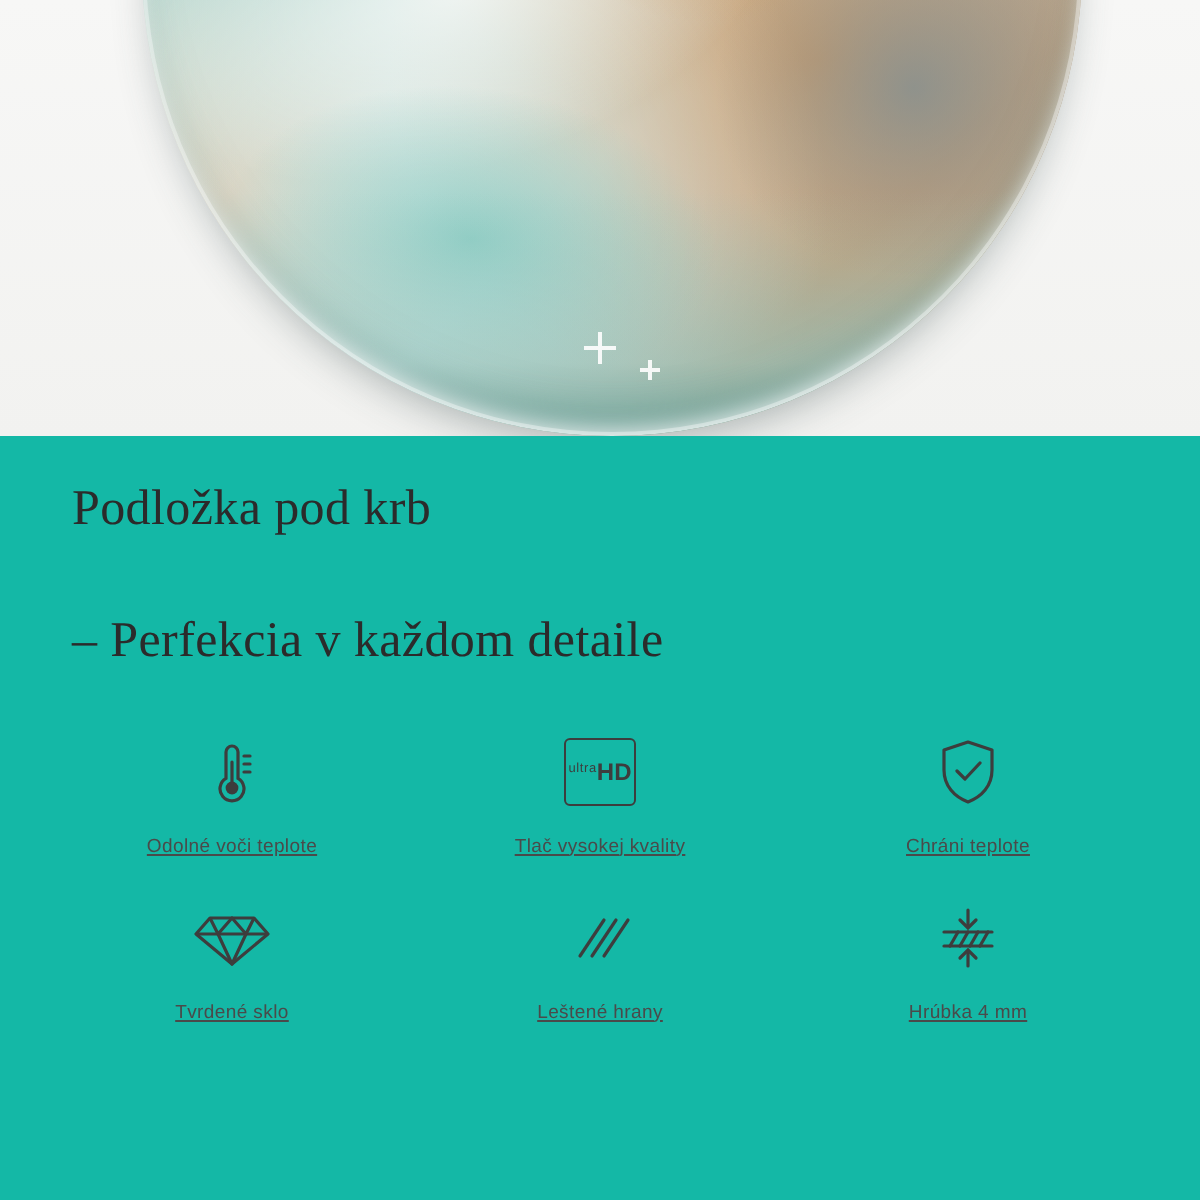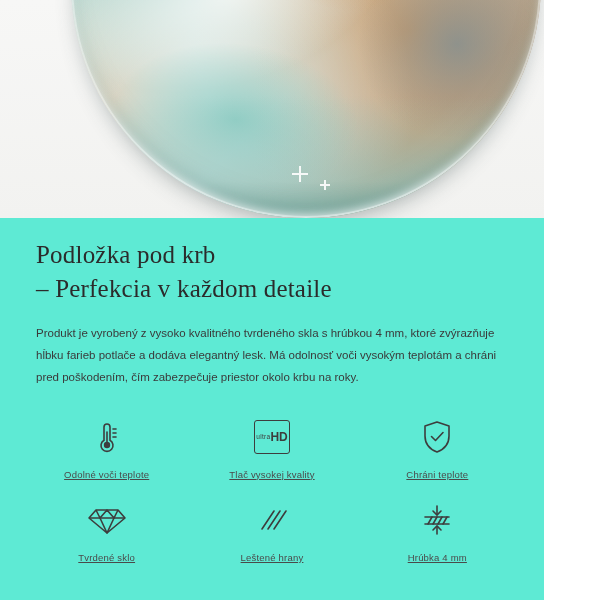--- a/index.html
+++ b/index.html
@@ -8,23 +8,23 @@
   }
   body {
     width: 600px;
     height: 600px;
     background: #ffffff;
     font-family: "Liberation Sans", sans-serif;
     overflow: hidden;
   }
   .page {
     position: relative;
-    width: 544px;
+    width: 600px;
     height: 600px;
-    background: #5eead4;
+    background: #14b8a6;
     overflow: hidden;
   }
 
   
   .hero {
     position: relative;
     width: 600px;
     height: 218px;
     background: #f4f4f2;
     overflow: hidden;
@@ -133,21 +133,21 @@
   }
   h1.title {
     margin: 0;
     font-family: "Liberation Serif", serif;
     font-weight: 400;
     font-size: 25px;
     line-height: 1.35;
     color: #2b2b2b;
     letter-spacing: 0.2px;
   }
-  h1.title .line2 { display: block; }
+  h1.title .line2 { display: block; margin-top: 32px; }
   p.desc {
     margin: 16px 0 0 0;
     font-size: 11.5px;
     line-height: 1.95;
     color: #3a3a3a;
     max-width: 536px;
   }
 
   
   .features {
@@ -208,21 +208,20 @@
     </div>
     <div class="sparkle sp1"></div>
     <div class="sparkle sp2"></div>
   </div>
 
   <div class="content">
     <h1 class="title">
       <span>Podložka pod krb</span>
       <span class="line2">– Perfekcia v každom detaile</span>
     </h1>
-    <p class="desc">Produkt je vyrobený z vysoko kvalitného tvrdeného skla s hrúbkou 4 mm, ktoré zvýrazňuje hĺbku farieb potlače a dodáva elegantný lesk. Má odolnosť voči vysokým teplotám a chráni pred poškodením, čím zabezpečuje priestor okolo krbu na roky.</p>
   </div>
 
   <div class="features">
 
     <div class="feature">
       <div class="ico">
         <svg width="40" height="40" viewBox="0 0 40 40" fill="none" stroke="#3d3d3d" stroke-width="1.6" stroke-linecap="round">
           <path d="M17 10a3 3 0 0 1 6 0v13.2a6 6 0 1 1-6 0z"></path>
           <circle cx="20" cy="28" r="3.2" fill="#3d3d3d" stroke="none"></circle>
           <line x1="20" y1="15" x2="20" y2="26"></line>

